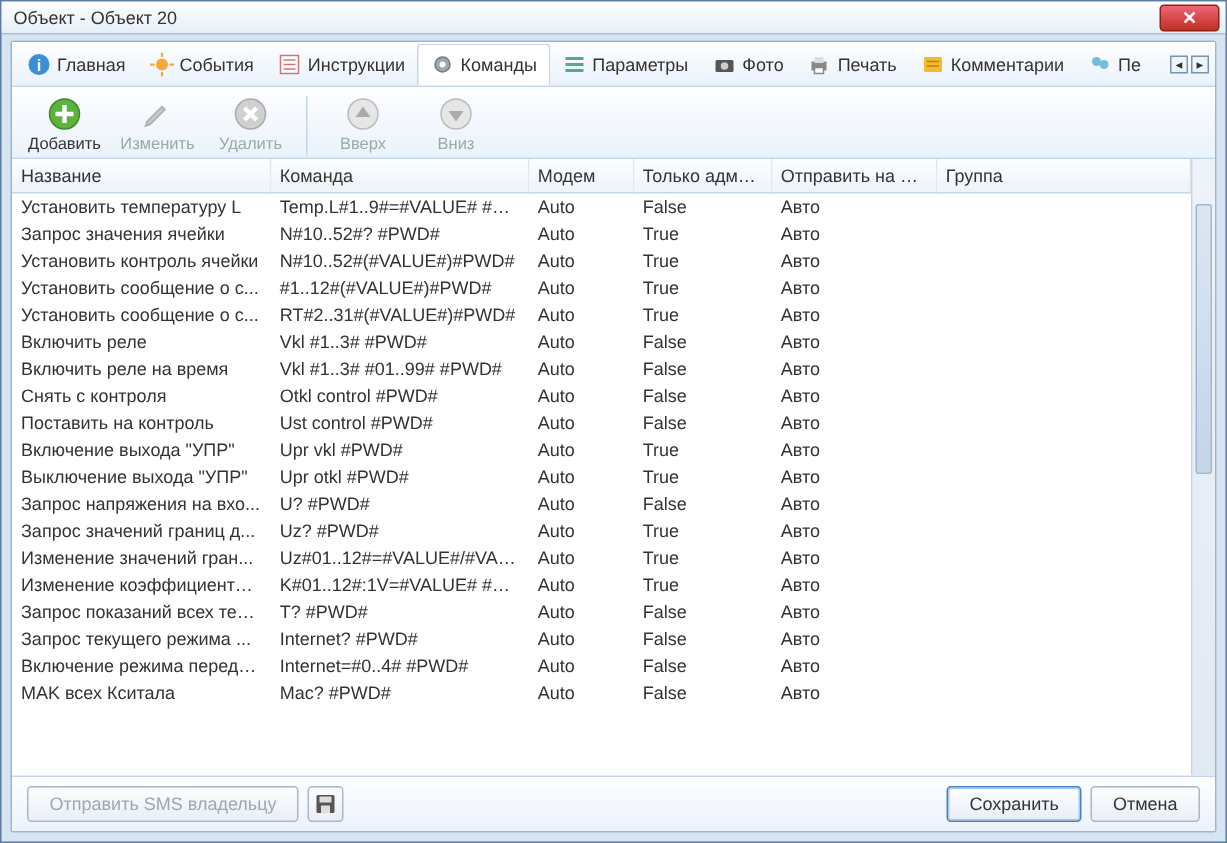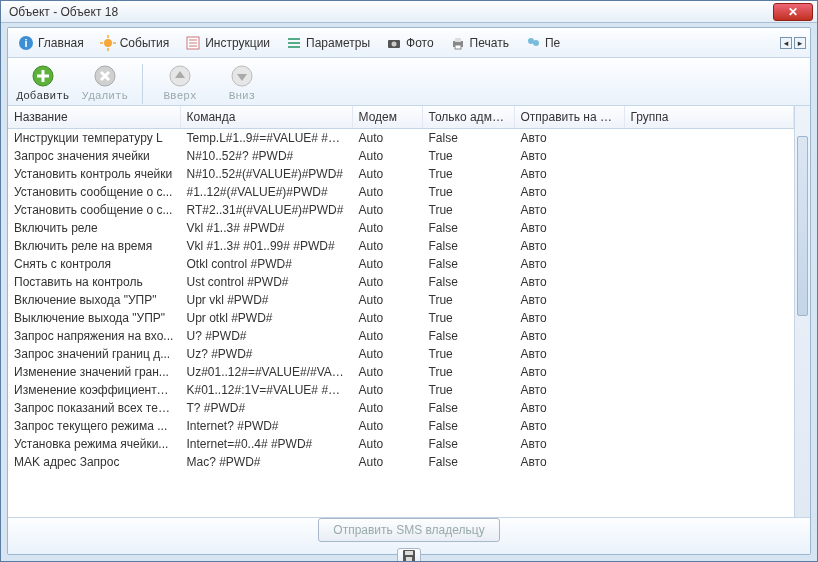--- a/index.html
+++ b/index.html
@@ -9,46 +9,46 @@
   .titlebar .title { font-size:12px; color:#333; padding-left:4px; }
   .titlebar .closebtn { margin-left:auto; width:40px; height:18px; background:linear-gradient(#e67, #c03020); color:#fff; display:flex; align-items:center; justify-content:center; border:1px solid #902015; border-radius:3px; font-weight:bold; font-size:12px; cursor:pointer;}
   .inner { position:absolute; left:6px; right:6px; top:26px; bottom:6px; background:#f7fafe; border:1px solid #9db6d0; border-radius:2px; display:flex; flex-direction:column; }
   .tabs-row { height:30px; display:flex; align-items:center; background:linear-gradient(#fdfeff,#eaf2fb); border-bottom:1px solid #c5d5e6; padding:0 2px; position:relative;}
   .tab { display:flex; align-items:center; gap:4px; padding:0 8px; height:28px; cursor:pointer; white-space:nowrap; }
   .tab.active { background:#fff; border:1px solid #c5d5e6; border-bottom:1px solid #fff; border-radius:3px 3px 0 0; margin-bottom:-1px;}
   .tab .icon { width:16px; height:16px; display:inline-flex; align-items:center; justify-content:center; }
   .tabscroll { margin-left:auto; display:flex; gap:2px; padding-right:2px;}
   .tabscroll div { width:12px; height:12px; border:1px solid #7a94ae; background:#eef4fb; font-size:9px; line-height:10px; text-align:center; cursor:pointer;}
   .toolbar { height:48px; display:flex; align-items:flex-start; gap:4px; background:linear-gradient(#fdfeff,#eaf2fb); border-bottom:1px solid #c5d5e6; padding:4px 6px;}
-  .tbtn { width:58px; display:flex; flex-direction:column; align-items:center; gap:2px; cursor:pointer; padding:2px 0;font-family:Liberation Mono, monospace;}
+  .tbtn { width:58px; display:flex; flex-direction:column; align-items:center; gap:2px; cursor:pointer; padding:2px 0;}
   .tbtn.disabled { color:#9aa; cursor:default;}
   .tbtn .ticon { width:24px; height:24px; display:flex; align-items:center; justify-content:center; font-size:18px;}
   .tbtn .tlabel { font-size:11px; }
   .tsep { width:1px; height:40px; background:#c5d5e6; margin:2px 4px;}
   .grid-wrap { flex:1; display:flex; overflow:hidden; border-bottom:1px solid #c5d5e6;}
   .grid { flex:1; overflow:hidden; background:#fff;}
   table { border-collapse:collapse; width:100%; table-layout:fixed;}
   thead th { background:linear-gradient(#fdfeff,#eef3fa); border-bottom:1px solid #c5d5e6; border-right:1px solid #e1e8f1; text-align:left; font-weight:normal; padding:4px 6px; font-size:12px; color:#333; white-space:nowrap; overflow:hidden; text-overflow:ellipsis;}
   tbody td { padding:2px 6px; font-size:12px; border-right:1px solid transparent; white-space:nowrap; overflow:hidden; text-overflow:ellipsis; height:18px;}
   .vscroll { width:16px; background:linear-gradient(#eef3fa,#e1e9f3); border-left:1px solid #c5d5e6; position:relative;}
   .vscroll .thumb { position:absolute; left:2px; right:2px; top:30px; height:180px; background:linear-gradient(#dbe6f3,#c4d5e8); border:1px solid #9db6d0; border-radius:2px;}
-  .bottombar { height:36px; display:flex; align-items:center; padding:0 10px; gap:6px; background:linear-gradient(#fdfeff,#eaf2fb);flex-direction:column;}
+  .bottombar { height:36px; display:flex; align-items:center; padding:0 10px; gap:6px; background:linear-gradient(#fdfeff,#eaf2fb);}
   .btn { border:1px solid #a9b8c8; background:linear-gradient(#fdfeff,#e8eef6); padding:4px 14px; border-radius:3px; font-size:12px; cursor:pointer;}
   .btn.disabled { color:#9aa; cursor:default;}
   .btn.primary { border:1px solid #4a80c0; box-shadow:0 0 0 1px #a6c8ec inset;margin-left:29px;}
   .iconbtn { width:24px; height:24px; border:1px solid #a9b8c8; background:linear-gradient(#fdfeff,#e8eef6); border-radius:3px; display:flex; align-items:center; justify-content:center; cursor:pointer;}
   .spacer { flex:1; }
   
   svg { display:block; }
 </style>
 </head>
 <body>
 
 <div class="titlebar">
-  <span class="title">Объект - Объект 18</span>
+  <span class="title">Объект - Объект 20</span>
   <div class="closebtn">
     <span>✕</span>
   </div>
 </div>
 
 <div class="inner">
 
   <div class="tabs-row" id="tabs-row">
 
     <div class="tab">
@@ -78,20 +78,29 @@
         <span class="icon">
           <svg width="16" height="16">
             <rect x="2" y="2" width="12" height="12" fill="#fff" stroke="#c77"></rect>
             <line x1="4" y1="5" x2="12" y2="5" stroke="#c77"></line>
             <line x1="4" y1="8" x2="12" y2="8" stroke="#c77"></line>
             <line x1="4" y1="11" x2="12" y2="11" stroke="#c77"></line>
           </svg>
         </span>
         <span>Инструкции</span>
       </div>
+      <div class="tab active">
+        <span class="icon">
+          <svg width="16" height="16">
+            <circle cx="8" cy="8" r="5" fill="#9aa" stroke="#778"></circle>
+            <circle cx="8" cy="8" r="2" fill="#fff"></circle>
+          </svg>
+        </span>
+        <span>Команды</span>
+      </div>
       <div class="tab">
         <span class="icon">
           <svg width="16" height="16">
             <rect x="2" y="3" width="12" height="2" fill="#5a8"></rect>
             <rect x="2" y="7" width="12" height="2" fill="#5a8"></rect>
             <rect x="2" y="11" width="12" height="2" fill="#5a8"></rect>
           </svg>
         </span>
         <span>Параметры</span>
       </div>
@@ -106,20 +115,30 @@
       </div>
       <div class="tab">
         <span class="icon">
           <svg width="16" height="16">
             <rect x="3" y="6" width="10" height="6" fill="#888"></rect>
             <rect x="5" y="3" width="6" height="4" fill="#ddd"></rect>
             <rect x="5" y="10" width="6" height="4" fill="#fff" stroke="#888"></rect>
           </svg>
         </span>
         <span>Печать</span>
+      </div>
+      <div class="tab">
+        <span class="icon">
+          <svg width="16" height="16">
+            <rect x="2" y="3" width="12" height="10" rx="1" fill="#f5b82e"></rect>
+            <line x1="4" y1="6" x2="12" y2="6" stroke="#b88410"></line>
+            <line x1="4" y1="9" x2="12" y2="9" stroke="#b88410"></line>
+          </svg>
+        </span>
+        <span>Комментарии</span>
       </div>
       <div class="tab">
         <span class="icon">
           <svg width="16" height="16">
             <circle cx="6" cy="6" r="3" fill="#7bd"></circle>
             <circle cx="11" cy="8" r="3" fill="#7bd"></circle>
           </svg>
         </span>
         <span>Пе</span>
       </div>
@@ -132,20 +151,28 @@
   <div class="toolbar">
     <div class="tbtn">
       <div class="ticon">
         <svg width="22" height="22">
             <circle cx="11" cy="11" r="10" fill="#5cb23a" stroke="#3e8a22"></circle>
             <rect x="9.5" y="5" width="3" height="12" fill="#fff"></rect>
             <rect x="5" y="9.5" width="12" height="3" fill="#fff"></rect>
           </svg>
       </div>
       <div class="tlabel">Добавить</div>
+    </div>
+    <div class="tbtn disabled">
+      <div class="ticon">
+        <svg width="22" height="22">
+            <path d="M4 16 L14 6 L16 8 L6 18 L3 19 Z" fill="#c8c8c8" stroke="#aaa"></path>
+          </svg>
+      </div>
+      <div class="tlabel">Изменить</div>
     </div>
     <div class="tbtn disabled">
       <div class="ticon">
         <svg width="22" height="22">
             <circle cx="11" cy="11" r="10" fill="#d0d0d0" stroke="#aaa"></circle>
             <path d="M7 7 L15 15 M15 7 L7 15" stroke="#fff" stroke-width="3"></path>
           </svg>
       </div>
       <div class="tlabel">Удалить</div>
     </div>
@@ -186,21 +213,21 @@
               <th>Название</th>
               <th>Команда</th>
               <th>Модем</th>
               <th>Только адми...</th>
               <th>Отправить на ном...</th>
               <th>Группа</th>
             </tr>
           </thead>
         <tbody id="tbody">
             <tr>
-              <td>Инструкции температуру L</td>
+              <td>Установить температуру L</td>
               <td>Temp.L#1..9#=#VALUE# #PWD#</td>
               <td>Auto</td>
               <td>False</td>
               <td>Авто</td>
               <td></td>
             </tr>
             <tr>
               <td>Запрос значения ячейки</td>
               <td>N#10..52#? #PWD#</td>
               <td>Auto</td>
@@ -322,29 +349,29 @@
             </tr>
             <tr>
               <td>Запрос текущего режима ...</td>
               <td>Internet? #PWD#</td>
               <td>Auto</td>
               <td>False</td>
               <td>Авто</td>
               <td></td>
             </tr>
             <tr>
-              <td>Установка режима ячейки...</td>
+              <td>Включение режима передач...</td>
               <td>Internet=#0..4# #PWD#</td>
               <td>Auto</td>
               <td>False</td>
               <td>Авто</td>
               <td></td>
             </tr>
             <tr>
-              <td>MAK адрес Запрос</td>
+              <td>MAK всех Кситала</td>
               <td>Mac? #PWD#</td>
               <td>Auto</td>
               <td>False</td>
               <td>Авто</td>
               <td></td>
             </tr>
           </tbody>
       </table>
     </div>
     <div class="vscroll">

